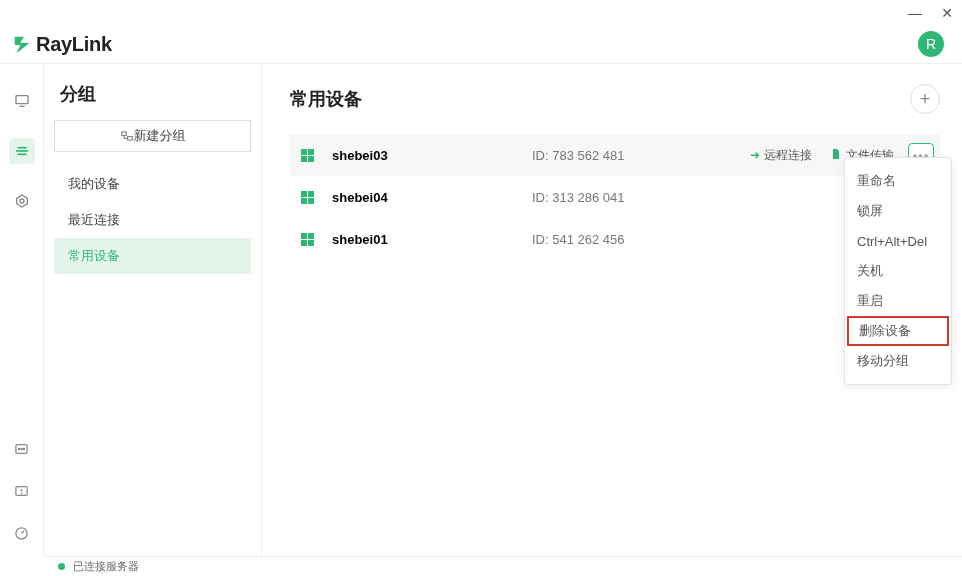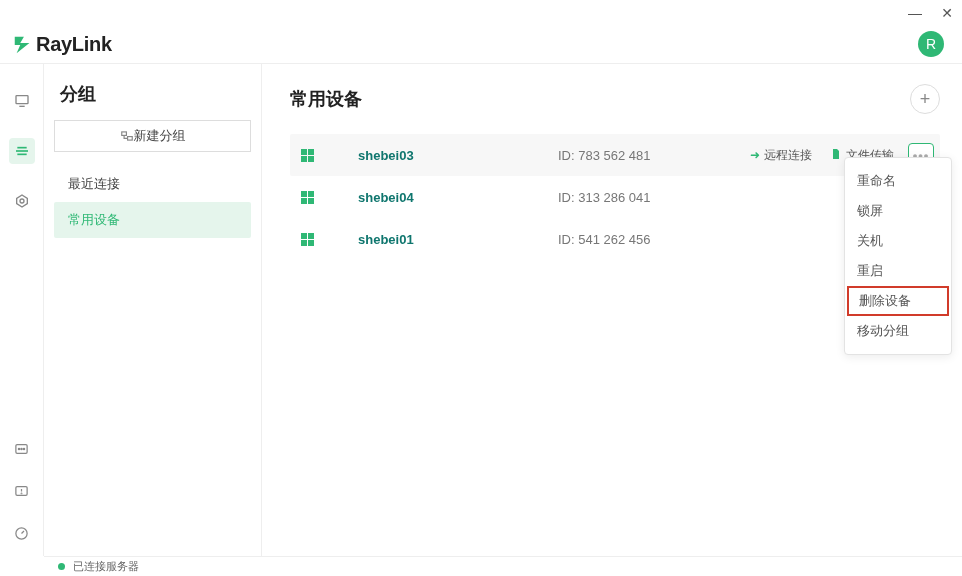--- a/index.html
+++ b/index.html
@@ -29,21 +29,21 @@
 .side-item.active { background: #e5f5ec; color: #2fb875; font-weight: 500; }
 
 .main { flex: 1; padding: 20px 22px 0 28px; position: relative; }
 .main-head { display: flex; align-items: center; justify-content: space-between; margin-bottom: 20px; }
 .main-title { font-size: 18px; font-weight: 700; color: #222; }
 .add-btn { width: 30px; height: 30px; border-radius: 50%; border: 1px solid #ddd; display: flex; align-items: center; justify-content: center; cursor: pointer; color: #888; font-size: 18px; }
 
 .device-row { height: 42px; display: flex; align-items: center; font-size: 13px; border-radius: 2px; position: relative; }
 .device-row.hover { background: #f7f7f7; }
 .dev-icon { width: 14px; height: 14px; margin: 0 18px 0 10px; display: flex; align-items: center; justify-content: center; }
-.dev-name { width: 200px; font-weight: 600; color: #0f766e; margin-left: 26px; }
+.dev-name { width: 200px; font-weight: 600; color: #000000; }
 .dev-id { color: #777; }
 .dev-actions { position: absolute; right: 6px; display: flex; align-items: center; gap: 10px; }
 .action-chip { display: flex; align-items: center; gap: 4px; font-size: 12px; color: #555; cursor: pointer; padding: 2px 4px; }
 .action-chip.remote { color: #555; }
 .action-chip.remote .ic { color: #2fb875; }
 .action-chip.file .ic { color: #2fb875; }
 .more-btn { width: 26px; height: 24px; border: 1px solid #2fb875; border-radius: 4px; display: flex; align-items: center; justify-content: center; cursor: pointer; color: #888; background: #fff; }
 .more-btn span { letter-spacing: 1px; font-weight: bold; color: #aaa; }
 
 .dropdown { position: absolute; top: 157px; right: 10px; width: 108px; background: #fff; border: 1px solid #e3e3e3; border-radius: 4px; box-shadow: 0 2px 10px rgba(0,0,0,0.08); padding: 8px 0; z-index: 10; }
@@ -127,20 +127,23 @@
     <div class="sidebar-title">分组</div>
     <button class="new-group-btn">
       <svg width="14" height="14" viewBox="0 0 24 24" fill="none" stroke="currentColor" stroke-width="2">
           <rect x="3" y="5" width="8" height="6"></rect>
           <rect x="13" y="13" width="8" height="6"></rect>
           <path d="M7 11 L7 16 L13 16"></path>
         </svg>
       <span>新建分组</span>
     </button>
     <div class="side-item">
+        <span>我的设备</span>
+      </div>
+    <div class="side-item">
         <span>最近连接</span>
       </div>
     <div class="side-item active">
         <span>常用设备</span>
       </div>
   </div>
 
   <div class="main">
     <div class="main-head">
       <div class="main-title">常用设备</div>
@@ -201,20 +204,21 @@
         </div>
       <div class="dev-name">shebei01</div>
       <div class="dev-id">ID: 541 262 456</div>
     </div>
   </div>
 </div>
 
 <div class="dropdown">
   <div class="dropdown-item">重命名</div>
   <div class="dropdown-item">锁屏</div>
+  <div class="dropdown-item">Ctrl+Alt+Del</div>
   <div class="dropdown-item">关机</div>
   <div class="dropdown-item">重启</div>
   <div class="dropdown-item highlight">删除设备</div>
   <div class="dropdown-item">移动分组</div>
 </div>
 
 <div class="statusbar">
   <div class="status-dot"></div>
   <span>已连接服务器</span>
 </div>

